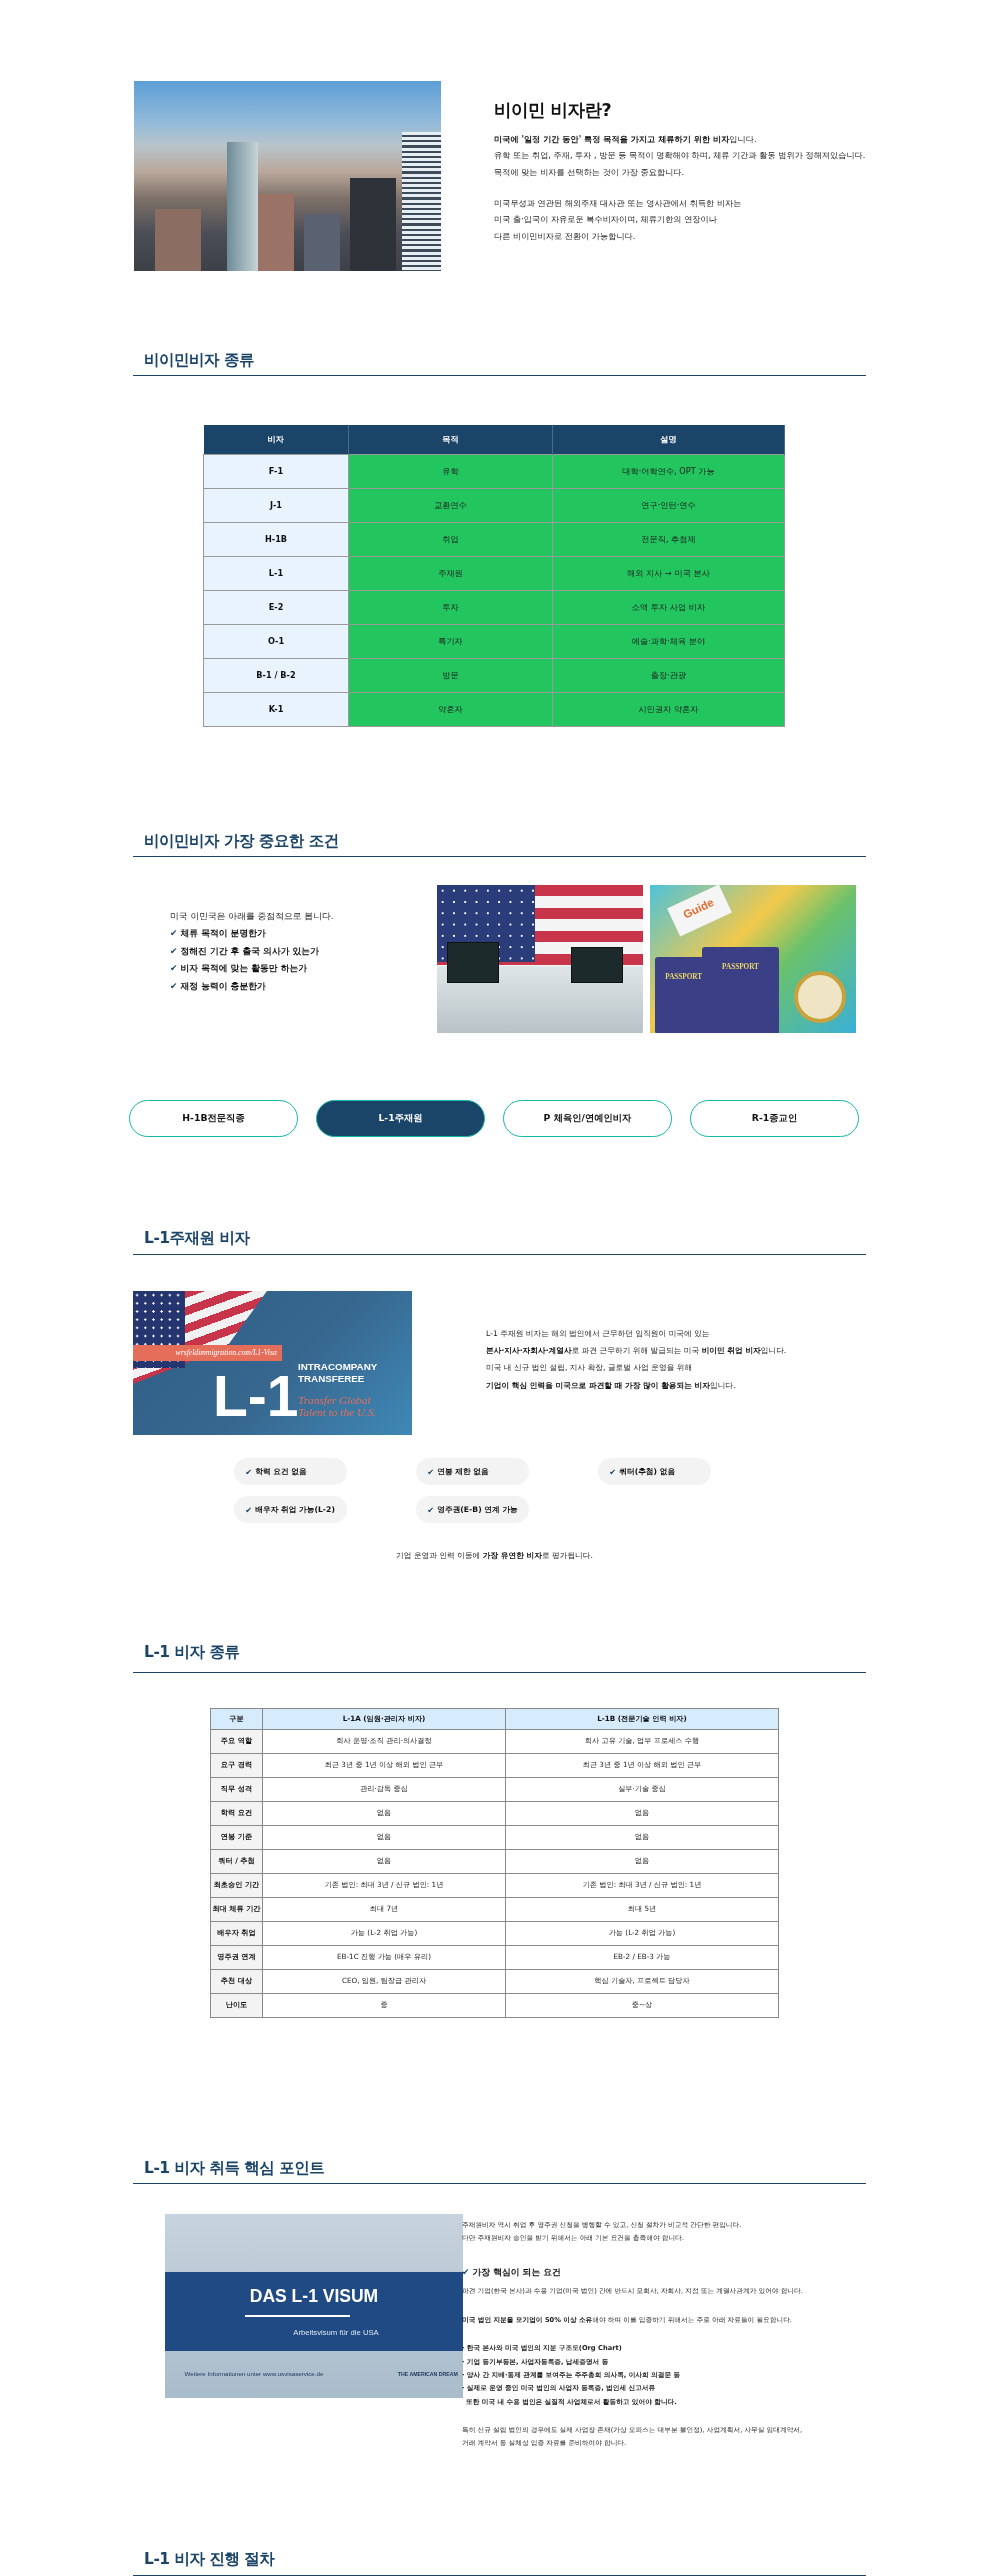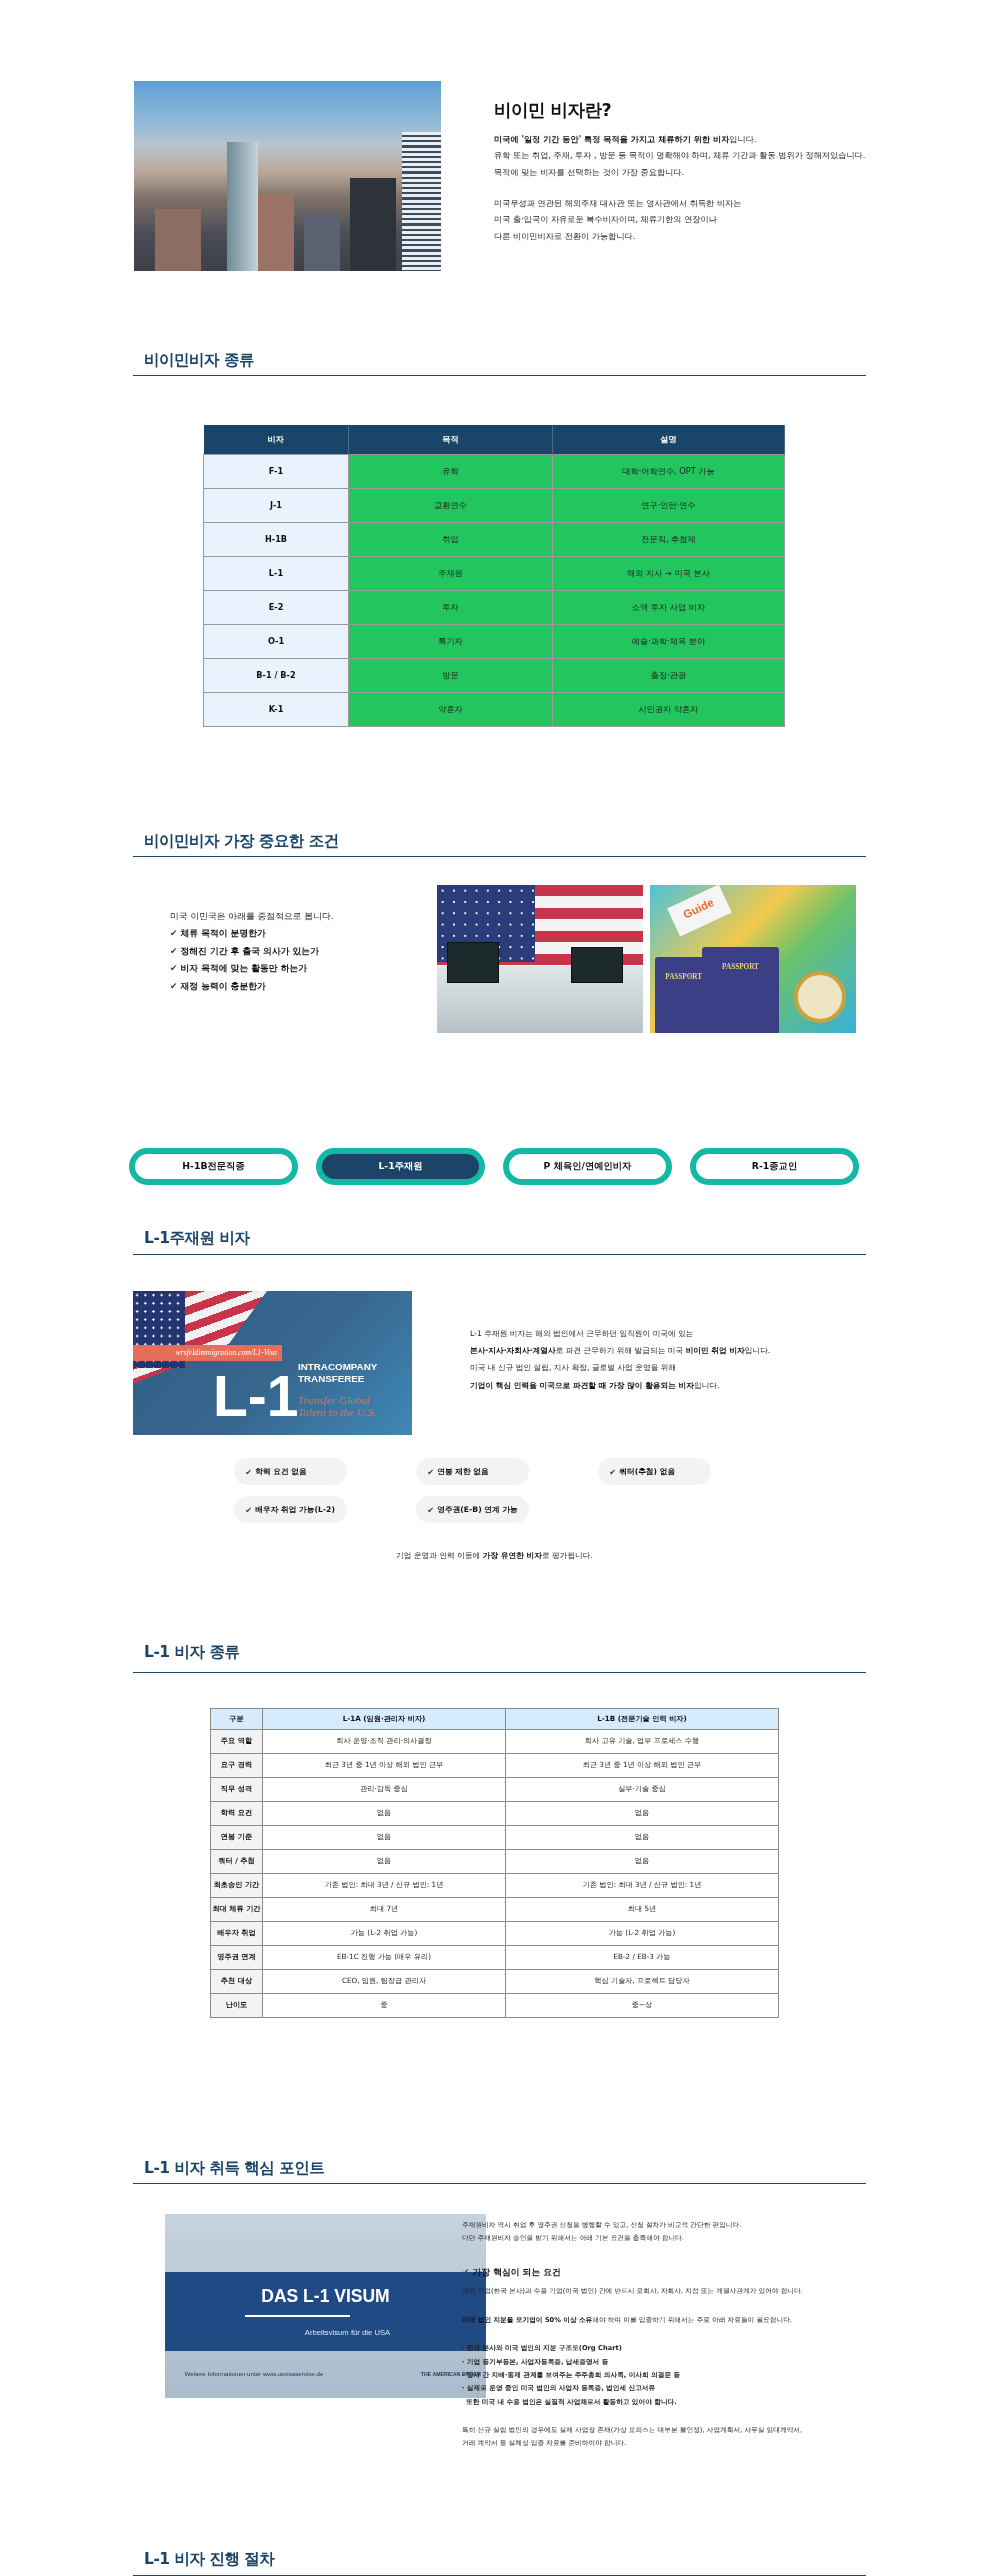--- a/index.html
+++ b/index.html
@@ -32,50 +32,50 @@
     background: repeating-linear-gradient(180deg, #c8344a 0 11.3px, #f4f4f4 11.3px 23px); overflow: hidden; }
   .img-flag .union { position: absolute; left: 0; top: 0; width: 98px; height: 77px; background: #2a3c7a;
     background-image: radial-gradient(#fff 1px, transparent 1.3px); background-size: 11.3px 11.3px; }
   .img-flag .desk { position: absolute; left: 0; bottom: 0; width: 100%; height: 67px; background: linear-gradient(180deg,#dfe6e8,#b8c2c6); }
   .img-flag .mon { position: absolute; background: #1d2a2c; border: 1.5px solid #111; }
   .img-pass { left: 650px; top: 885px; width: 206px; height: 148px;
     background: linear-gradient(135deg, #4ec3d9 0%, #f2c94c 40%, #6bc26b 60%, #3ab0d8 100%); overflow: hidden; }
   .img-pass .pp { position: absolute; background: #3b3f86; border-radius: 3.1px; color: #e9d766; font-family: "Liberation Serif", serif; font-size: 7.2px; text-align: center; padding-top: 15.5px; font-weight: 700; }
 
   
-  .tab { position: absolute; top: 1148px; width: 169px; height: 37px; border: 6px solid #14b8a6; border-radius: 18.5px;
+  .tab { position: absolute; top: 1100px; width: 169px; height: 37px; border: 1px solid #14b8a6; border-radius: 18.5px;
     background: #fff; color: #111; font-size: 9.3px; font-weight: 600; display: flex; align-items: center; justify-content: center; cursor: pointer; }
   .tab.active { background: #1a4468; color: #fff; }
 
   
   .l1-img { left: 133px; top: 1291px; width: 279px; height: 144px; background: linear-gradient(135deg, #2e5e86 0%, #37678f 55%, #3f88b6 100%); overflow: hidden; }
   .l1-img .flag { position: absolute; left: 0; top: 0; width: 134px; height: 93px;
     background: repeating-linear-gradient(160deg, #c8344a 0 8.2px, #f1f1f1 8.2px 16.5px); clip-path: polygon(0 0, 100% 0, 70% 60%, 0 100%); }
   .l1-img .flag-u { position: absolute; left: 0; top: 0; width: 52px; height: 77px; background: #24356f;
     background-image: radial-gradient(#fff 1px, transparent 1.3px); background-size: 8.2px 8.2px; }
   .l1-img .url { position: absolute; left: 0; top: 54px; width: 149px; height: 15.5px; background: #e56e5b; color: #fff; font-family: "Liberation Serif", serif; font-style: italic; font-size: 7.7px; text-align: right; padding: 2.6px 5.2px 0 0; }
   .l1-img .big { position: absolute; left: 80px; top: 77px; font-size: 57px; font-weight: 700; color: #fff; font-family: "Liberation Sans", sans-serif; line-height: 1; }
   .l1-img .t1 { position: absolute; left: 165px; top: 70px; color: #fff; font-size: 9.8px; font-weight: 700; line-height: 1.2; font-family: "Liberation Sans", sans-serif; }
   .l1-img .t2 { position: absolute; left: 165px; top: 103px; color: #e56e5b; font-size: 11.3px; font-style: italic; line-height: 1.1; font-family: "Liberation Serif", serif; }
-  .l1-p { left: 470px; font-size: 7.7px; color: #222; white-space: nowrap; }
+  .l1-p { left: 486px; font-size: 7.7px; color: #222; white-space: nowrap; }
   .l1-p b { color: #111; font-weight: 700; }
 
   .badge { position: absolute; width: 113px; height: 27px; border-radius: 13.4px; background: #f3f3f3; display: flex; align-items: center; padding-left: 11.3px; font-size: 7.7px; font-weight: 700; color: #111; }
   .badge .check { font-size: 8.2px; }
   .summary { left: 0; width: 989px; top: 1551px; text-align: center; font-size: 7.7px; color: #222; }
   .summary b { font-weight: 700; color: #111; }
 
   
   .lt { position: absolute; left: 210px; top: 1708px; width: 569px; font-size: 7.2px; text-align: center; }
   .lt th { background: #d6ebfc; height: 20.6px; font-weight: 700; color: #111; border: 0.5px solid #8a8a8a; }
   .lt td { height: 24px; border: 0.5px solid #8a8a8a; color: #222; background: #fff; }
   .lt td.rh { background: #f3f3f3; font-weight: 700; color: #111; width: 52px; }
 
   
-  .kp-img { left: 165px; top: 2214px; width: 321px; height: 184px; background: linear-gradient(180deg, #c7d3de 0%, #a9bccb 100%); overflow: hidden; }
+  .kp-img { left: 165px; top: 2214px; width: 298px; height: 184px; background: linear-gradient(180deg, #c7d3de 0%, #a9bccb 100%); overflow: hidden; }
   .kp-img .band { position: absolute; left: 0; top: 58px; width: 100%; height: 79px; background: #204a83; }
   .kp-img .tt { position: absolute; left: 0; top: 72px; width: 100%; text-align: center; color: #fff; font-size: 17.5px; font-weight: 700; font-family: "Liberation Sans", sans-serif; }
   .kp-img .ln { position: absolute; left: 80px; top: 101px; width: 105px; height: 2.1px; background: #fff; }
   .kp-img .sub { position: absolute; left: 0; top: 114px; width: 100%; text-align: center; color: #dbe5f0; font-size: 7.7px; font-family: "Liberation Sans", sans-serif; padding-left: 44px; }
   .kp-img .foot { position: absolute; left: 19.6px; bottom: 20.6px; color: #203a60; font-size: 6.2px; font-family: "Liberation Sans", sans-serif; }
   .kp-img .logo { position: absolute; right: 5.2px; bottom: 20.6px; color: #203a60; font-size: 5.2px; font-weight: 700; font-family: "Liberation Sans", sans-serif; }
   .kp-p { left: 462px; font-size: 6.7px; color: #222; white-space: nowrap; }
   .kp-p b { font-weight: 700; color: #111; }
   .kp-h { left: 462px; font-size: 8.8px; font-weight: 700; color: #111; white-space: nowrap; }
 </style>

